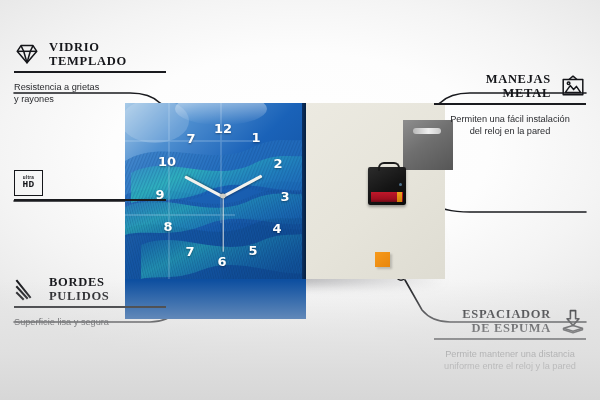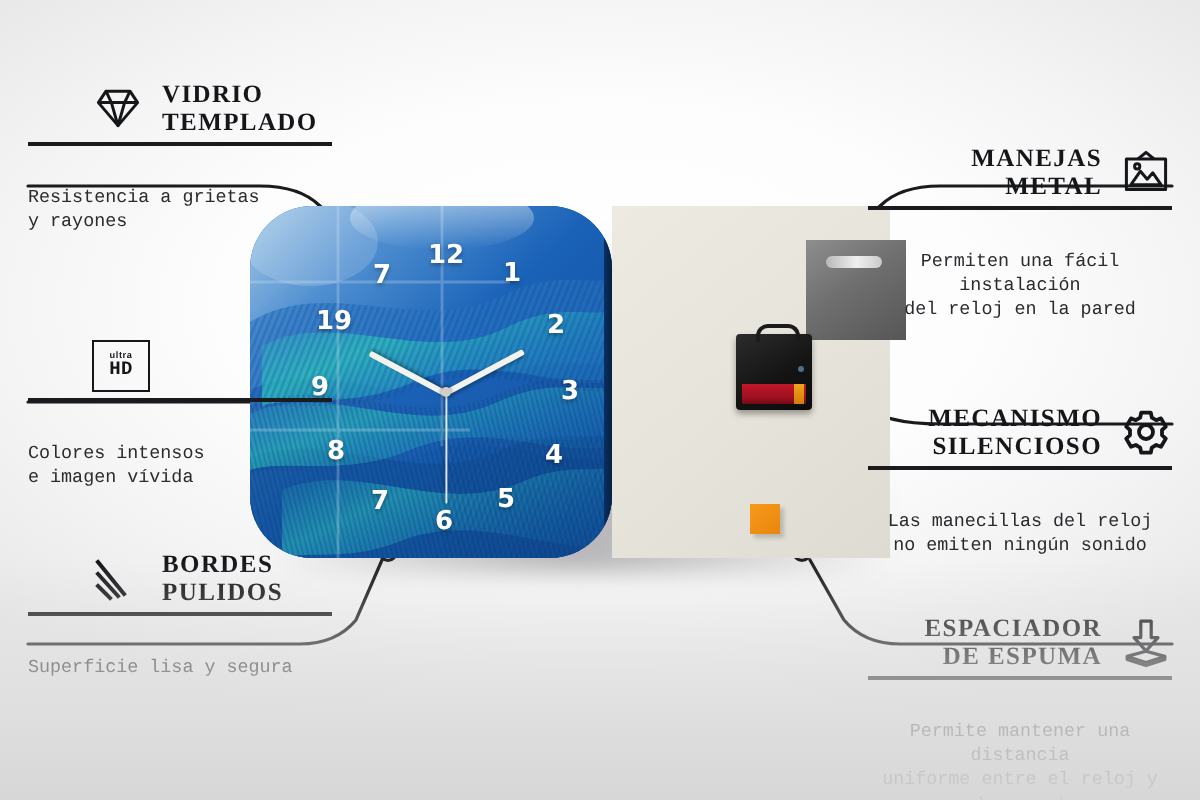--- a/index.html
+++ b/index.html
@@ -25,24 +25,23 @@
   
   .product{position:absolute;left:125px;top:103px;width:320px;height:176px;}
   .prod-shadow{
     position:absolute;left:6px;top:8px;width:318px;height:176px;
     background:radial-gradient(ellipse at 50% 85%, rgba(90,90,95,.45) 0%, rgba(120,120,125,0) 70%);
     filter:blur(5px);
   }
 
   
   .clock{
-    position:absolute;left:0;top:0;width:181px;height:176px;
+    position:absolute;left:0;top:0;width:181px;height:216px;
     overflow:hidden;
     background:#0d4fa0;
-    border-radius:31px;
   }
   .clock .wave{position:absolute;inset:0;}
   .clock-edge{
     position:absolute;right:0;top:0;width:4px;height:176px;
     background:linear-gradient(to right,#0a2f63,#06203f);
   }
   .num{
     position:absolute;color:#ffffff;font-family:"DejaVu Sans",sans-serif;
     font-weight:700;font-size:13px;line-height:1;
     text-shadow:0 1px 2px rgba(0,0,0,.35);
@@ -86,33 +85,33 @@
   .mech-dot{position:absolute;right:4px;top:16px;width:3px;height:3px;border-radius:50%;background:#4d6f8a;}
   .spacer{
     position:absolute;left:69px;top:149px;width:15px;height:15px;
     background:linear-gradient(140deg,#f79a1b,#e8860d);
     box-shadow:2px 2px 2px rgba(0,0,0,.18);
   }
 
   
   .callout{position:absolute;}
   .co-head{display:flex;align-items:center;gap:9px;}
-  .co-left .co-head{justify-content:flex-start;margin-left:32px;}
+  .co-left .co-head{justify-content:flex-start;}
   .co-right .co-head{justify-content:flex-end;margin-top:32px;}
   .co-title{
     font-family:"Liberation Serif",serif;font-weight:700;
     font-size:12.5px;line-height:1.12;letter-spacing:.7px;color:#15161a;
     text-transform:uppercase;white-space:pre-line;
   }
   .co-left .co-title{text-align:left;}
   .co-right .co-title{text-align:right;}
   .co-rule{height:1.6px;background:#1a1b1f;margin-top:3px;}
   .co-sub{
-    font-family:Liberation Mono, monospace;font-size:9.2px;line-height:1.35;
-    color:#2a2b2f;margin-top:20px;white-space:pre-line;
+    font-family:Liberation Sans, sans-serif;font-size:9.2px;line-height:1.35;
+    color:#2a2b2f;margin-top:8px;white-space:pre-line;
   }
   .co-left .co-sub{text-align:left;}
   .co-right .co-sub{text-align:center;}
   .ico{width:26px;height:26px;flex:0 0 26px;display:block;}
   .hd-badge{
     width:27px;height:24px;border:1.8px solid #15161a;display:flex;flex-direction:column;
     align-items:center;justify-content:center;flex:0 0 27px;
   }
   .hd-ultra{font-family:"Liberation Sans",sans-serif;font-size:4.6px;font-weight:700;
             letter-spacing:.3px;color:#15161a;line-height:1;}
@@ -207,21 +206,21 @@
       <span class="num" style="left:98px;top:25px;">12</span>
       <span class="num" style="left:131px;top:34px;">1</span>
       <span class="num" style="left:153px;top:60px;">2</span>
       <span class="num" style="left:160px;top:93px;">3</span>
       <span class="num" style="left:152px;top:125px;">4</span>
       <span class="num" style="left:128px;top:147px;">5</span>
       <span class="num" style="left:97px;top:158px;">6</span>
       <span class="num" style="left:65px;top:148px;">7</span>
       <span class="num" style="left:43px;top:123px;">8</span>
       <span class="num" style="left:35px;top:91px;">9</span>
-      <span class="num" style="left:42px;top:58px;">19</span>
+      <span class="num" style="left:42px;top:58px;">10</span>
       <span class="num" style="left:66px;top:35px;">7</span>
 
       <div class="hand" style="left:98px;top:92px;width:43px;height:3.4px;transform:rotate(208deg);"></div>
       <div class="hand" style="left:98px;top:92px;width:44px;height:3.4px;transform:rotate(-28deg);"></div>
       <div class="hand" style="left:98px;top:92px;width:56px;height:1.4px;transform:rotate(90deg);opacity:.9;"></div>
       <div class="hub" style="left:98px;top:93px;"></div>
 
       <div class="clock-edge"></div>
     </div>
 
@@ -256,22 +255,20 @@
   </div>
 
   <div class="callout co-left" style="left:14px;top:170px;width:152px;">
     <div class="co-head">
       <div class="hd-badge">
         <span class="hd-ultra">ultra</span>
         <span class="hd-hd">HD</span>
       </div>
     </div>
     <div class="co-rule"></div>
-    <div class="co-sub">Colores intensos
-e imagen vívida</div>
   </div>
 
   <div class="callout co-left" style="left:14px;top:275px;width:152px;">
     <div class="co-head">
       <svg class="ico" viewBox="0 0 26 26">
         <g stroke="#15161a" stroke-width="2" stroke-linecap="square">
           <line x1="3" y1="5" x2="16" y2="21"></line>
           <line x1="3" y1="11" x2="13" y2="22"></line>
           <line x1="3" y1="17" x2="9" y2="23"></line>
         </g>
@@ -294,35 +291,20 @@
           <path d="M5.4,19.4 L10.2,12.6 L13.6,16.6 L16.4,13.4 L20.6,19.4 Z"></path>
           <circle cx="8.6" cy="10.2" r="1.3"></circle>
         </g>
       </svg>
     </div>
     <div class="co-rule"></div>
     <div class="co-sub">Permiten una fácil instalación
 del reloj en la pared</div>
   </div>
 
-  <div class="callout co-right" style="left:434px;top:170px;width:152px;">
-    <div class="co-head">
-      <div class="co-title">MECANISMO
-SILENCIOSO</div>
-      <svg class="ico" viewBox="0 0 26 26">
-        <g fill="none" stroke="#15161a" stroke-width="1.9" stroke-linejoin="round">
-          <path d="M10.6,3.3 h4.8 l.5,2.5 2.2,1.3 2.4,-.9 2.4,4.1 -1.9,1.7 0,2.6 1.9,1.7 -2.4,4.1 -2.4,-.9 -2.2,1.3 -.5,2.5 h-4.8 l-.5,-2.5 -2.2,-1.3 -2.4,.9 -2.4,-4.1 1.9,-1.7 0,-2.6 -1.9,-1.7 2.4,-4.1 2.4,.9 2.2,-1.3 Z"></path>
-          <circle cx="13" cy="13" r="3.5"></circle>
-        </g>
-      </svg>
-    </div>
-    <div class="co-rule"></div>
-    <div class="co-sub">Las manecillas del reloj
-no emiten ningún sonido</div>
-  </div>
 
   <div class="callout co-right" style="left:434px;top:275px;width:152px;">
     <div class="co-head">
       <div class="co-title">ESPACIADOR
 DE ESPUMA</div>
       <svg class="ico" viewBox="0 0 26 26">
         <g fill="none" stroke="#15161a" stroke-width="1.6" stroke-linejoin="round">
           <path d="M10.4,2.6 h5.2 v8.2 h3.4 L13,17.4 L7,10.8 h3.4 Z"></path>
           <path d="M13,17.6 L22.4,20.2 L13,23.2 L3.6,20.2 Z"></path>
           <path d="M3.6,20.2 v1.6 L13,24.8 L22.4,21.8 v-1.6"></path>

